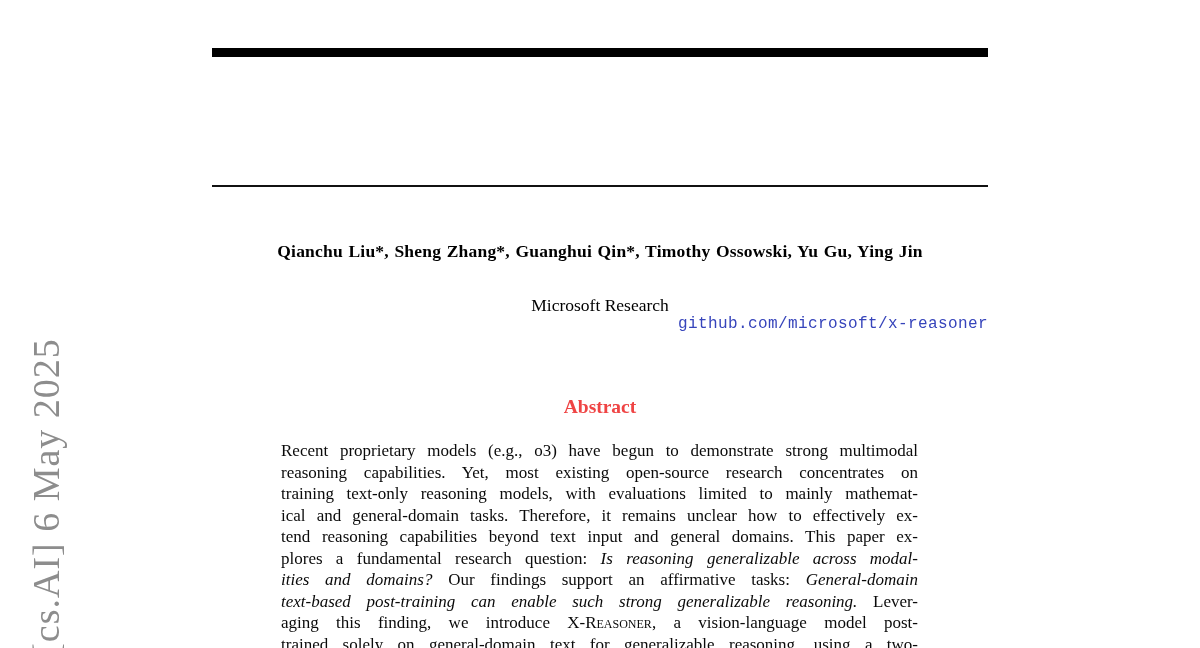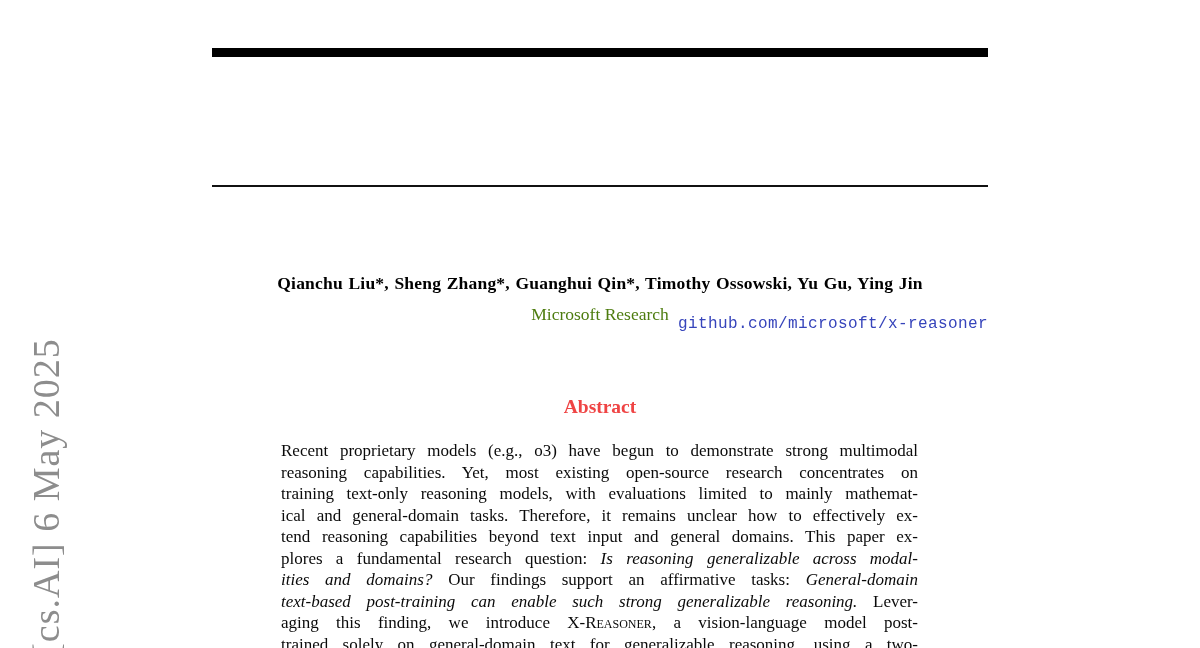--- a/index.html
+++ b/index.html
@@ -64,31 +64,30 @@
     left: 212px;
     top: 240px;
     width: 776px;
     text-align: center;
     font-weight: bold;
     font-size: 17.5px;
     line-height: 22px;
     letter-spacing: 0.2px;
     word-spacing: 1px;
     color: #000000;
-    margin-top: 32px;
   }
   .affiliation {
     position: absolute;
     left: 212px;
-    top: 303px;
+    top: 294px;
     width: 776px;
     text-align: center;
     font-size: 17.5px;
     line-height: 22px;
-    color: #4d7c0f;
+    color: #000000;
   }
   .repo-link-row {
     position: absolute;
     left: 212px;
     top: 314px;
     width: 776px;
     text-align: right;
   }
   .repo-link {
     font-family: "Liberation Mono", monospace;

